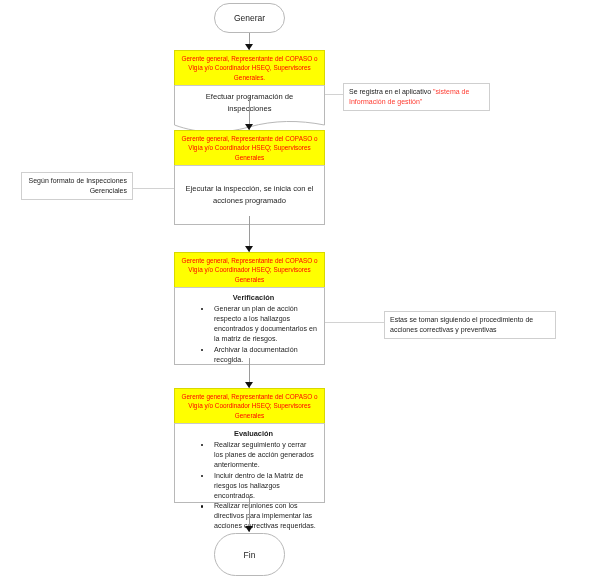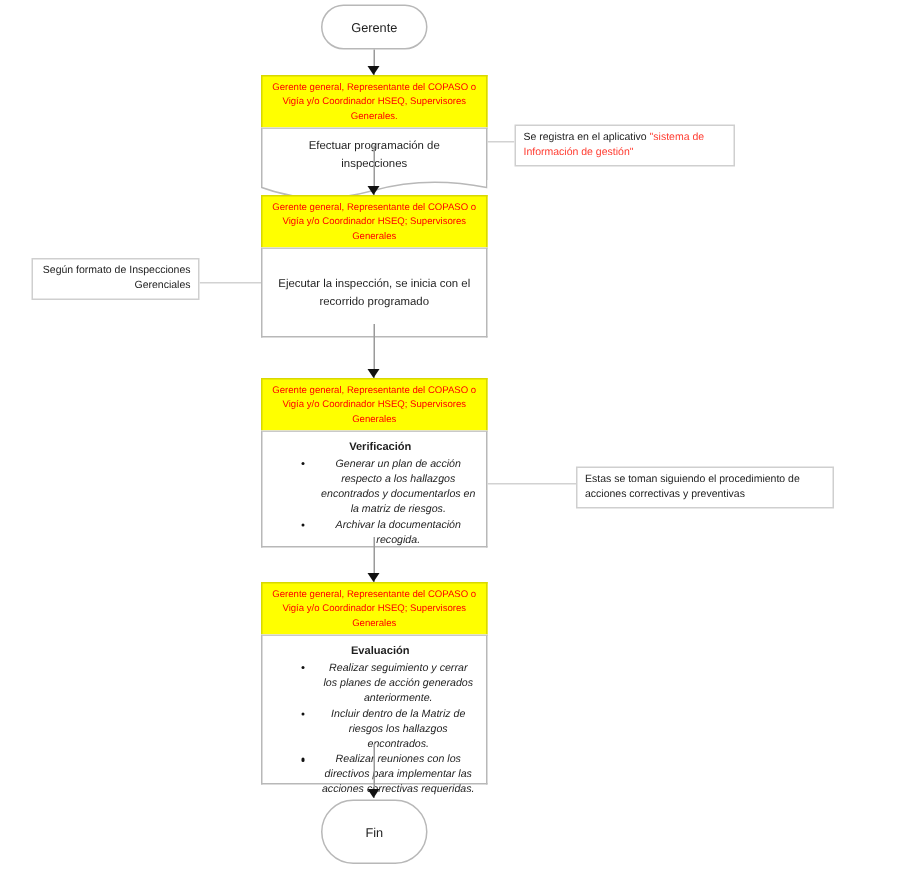--- a/index.html
+++ b/index.html
@@ -90,22 +90,21 @@
     margin: 0;
     padding: 0 2px 0 26px;
     list-style: none;
   }
   ul.bullets li {
     position: relative;
     font-size: 7.1px;
     line-height: 1.42;
     color: #1d1d1d;
     margin: 0 0 0.5px 0;
-    text-align: center;
-    font-style: italic;
+    text-align: left;
   }
   ul.bullets li:before {
     content: "";
     position: absolute;
     left: -13px;
     top: 4px;
     width: 2.2px;
     height: 2.2px;
     background: #111111;
     border-radius: 50%;
@@ -144,21 +143,21 @@
     border-right: 4px solid transparent;
     border-top: 6px solid #111111;
   }
 </style>
 </head>
 <body>
 
 <div id="canvas">
 
   <div class="terminator" style="left:214px; top:3px; width:71px; height:30px;">
-    <span>Gerente</span>
+    <span>Generar</span>
   </div>
 
   <div class="vline" style="left:249px; top:33px; height:17px;"></div>
   <div class="arrow" style="left:245px; top:44px;"></div>
 
   <div class="block" style="left:174px; top:50px; width:151px;">
     <div class="hdr">Gerente general, Representante del COPASO o Vigía y/o Coordinador HSEQ, Supervisores Generales.</div>
     <div class="body centered wavy" style="height:35px;">
       <span>Efectuar programación de inspecciones</span>
     </div>
@@ -172,21 +171,21 @@
 
   <div class="hline" style="left:325px; top:94px; width:18px;"></div>
 
   <div class="note" style="left:343px; top:83px; width:147px;">
     <span>Se registra en el aplicativo </span><span class="accent">"sistema de Información de gestión"</span>
   </div>
 
   <div class="block" style="left:174px; top:130px; width:151px;">
     <div class="hdr">Gerente general, Representante del COPASO o Vigía y/o Coordinador HSEQ; Supervisores Generales</div>
     <div class="body centered" style="height:60px;">
-      <span>Ejecutar  la inspección, se inicia con el recorrido programado</span>
+      <span>Ejecutar  la inspección, se inicia con el acciones programado</span>
     </div>
   </div>
 
   <div class="hline" style="left:133px; top:188px; width:41px;"></div>
 
   <div class="note right-al" style="left:21px; top:172px; width:112px;">
     <span>Según formato de Inspecciones Gerenciales</span>
   </div>
 
   <div class="vline" style="left:249px; top:216px; height:36px;"></div>
@@ -207,21 +206,21 @@
 
   <div class="note" style="left:384px; top:311px; width:172px;">
     <span>Estas se toman siguiendo el procedimiento de acciones correctivas y preventivas</span>
   </div>
 
   <div class="vline" style="left:249px; top:358px; height:30px;"></div>
   <div class="arrow" style="left:245px; top:382px;"></div>
 
   <div class="block" style="left:174px; top:388px; width:151px;">
     <div class="hdr">Gerente general, Representante del COPASO o Vigía y/o Coordinador HSEQ; Supervisores Generales</div>
-    <div class="body listed" style="height:100px;">
+    <div class="body listed" style="height:80px;">
       <div class="sec-title">Evaluación</div>
       <ul class="bullets">
         <li>Realizar seguimiento y cerrar los planes de acción generados anteriormente.</li>
         <li>Incluir dentro de la Matriz de riesgos los hallazgos encontrados.</li>
         <li>Realizar reuniones con los directivos para implementar las acciones correctivas requeridas.</li>
       </ul>
     </div>
   </div>
 
   <div class="vline" style="left:249px; top:496px; height:36px;"></div>

